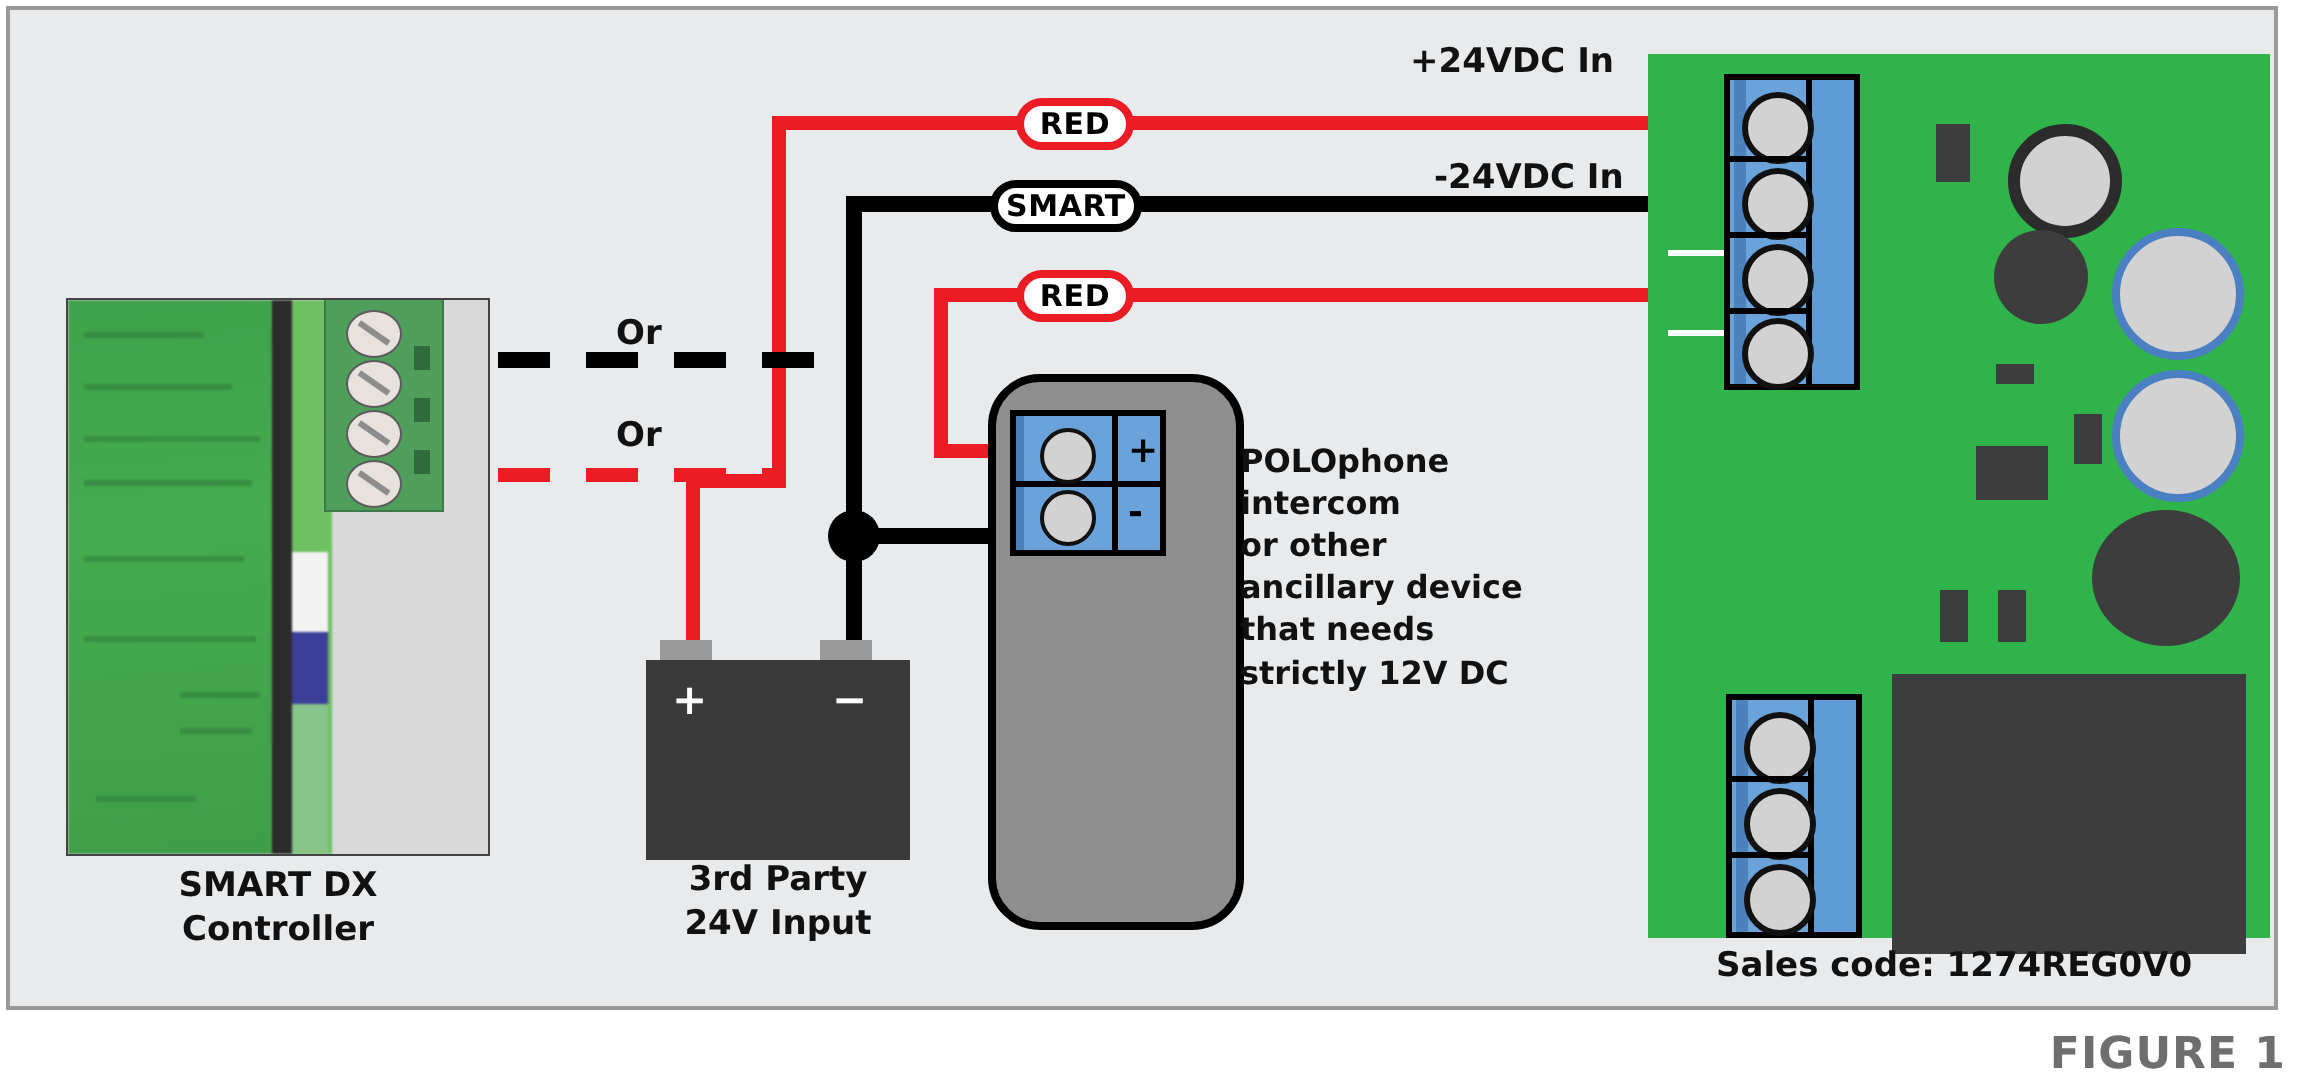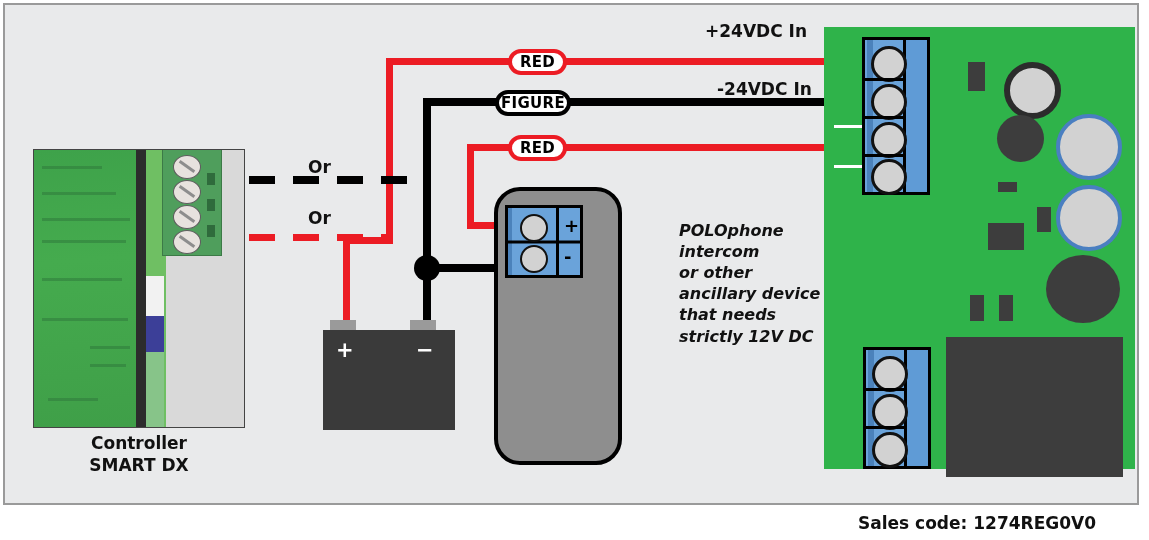--- a/index.html
+++ b/index.html
@@ -119,21 +119,21 @@
     <div class="wire-v" style="left:462px;top:139px;height:85px;"></div>
     <div class="wire-h" style="left:462px;top:217px;width:52px;"></div>
 
     <div class="dash-blk" style="left:200px;top:171px;width:219px;"></div>
     <div class="dash-red" style="left:200px;top:229px;width:182px;"></div>
 
     <div class="lbl" style="left:303px;top:152px;">Or</div>
     <div class="lbl" style="left:303px;top:203px;">Or</div>
 
     <div class="pill red" style="left:503px;top:44px;width:59px;height:26px;">RED</div>
-    <div class="pill black" style="left:490px;top:85px;width:76px;height:26px;">FIGURE</div>
+    <div class="pill black" style="left:490px;top:85px;width:76px;height:26px;">SMART</div>
     <div class="pill red" style="left:503px;top:130px;width:59px;height:26px;">RED</div>
 
     <div class="lbl" style="left:700px;top:16px;">+24VDC In</div>
     <div class="lbl" style="left:712px;top:74px;">-24VDC In</div>
 
     <div class="dx">
       <div class="dx-blur">
         <div class="dx-green"></div>
         <div class="dx-trace" style="left:8px;top:16px;width:60px;"></div>
         <div class="dx-trace" style="left:8px;top:42px;width:74px;"></div>
@@ -154,41 +154,45 @@
         <div class="dx-screw" style="top:8px;"></div>
         <div class="dx-screw" style="top:33px;"></div>
         <div class="dx-screw" style="top:58px;"></div>
         <div class="dx-screw" style="top:83px;"></div>
         <div class="dx-tab" style="top:26px;"></div>
         <div class="dx-tab" style="top:52px;"></div>
         <div class="dx-tab" style="top:78px;"></div>
       </div>
     </div>
     <div class="cap" style="left:28px;top:428px;width:212px;">
+      <div>SMART DX</div>
       <div>Controller</div>
-      <div>SMART DX</div>
     </div>
 
     <div class="bat-cap" style="left:325px;"></div>
     <div class="bat-cap" style="left:405px;"></div>
     <div class="bat"></div>
     <div class="bat-sym" style="left:331px;top:333px;">+</div>
     <div class="bat-sym" style="left:411px;top:333px;">−</div>
+    <div class="cap" style="left:300px;top:425px;width:168px;">
+      <div>3rd Party</div>
+      <div>24V Input</div>
+    </div>
 
     <div class="icom"></div>
     <div class="icom-term">
       <div class="left"></div>
       <div class="vdiv"></div>
       <div class="divider"></div>
       <div class="icom-hole" style="top:6px;"></div>
       <div class="icom-hole" style="top:37px;"></div>
       <div class="icom-sign" style="top:7px;">+</div>
       <div class="icom-sign" style="top:38px;">-</div>
     </div>
-    <div class="blocktext" style="left:674px;top:215px;font-style:italic;">POLOphone
+    <div class="blocktext" style="left:615px;top:215px;">POLOphone
 intercom
 or other
 ancillary device
 that needs
 strictly 12V DC</div>
 
     <div class="pcb">
 
       <div class="pcb-term" style="left:38px;top:10px;width:68px;height:158px;">
         <div class="inner-left"></div>
@@ -223,17 +227,18 @@
         <div class="inner-left"></div>
         <div class="rail"></div>
         <div class="pcb-hole" style="left:6px;top:6px;"></div>
         <div class="pcb-hole" style="left:6px;top:44px;"></div>
         <div class="pcb-hole" style="left:6px;top:82px;"></div>
         <div class="pcb-sep" style="left:0;top:38px;width:41px;"></div>
         <div class="pcb-sep" style="left:0;top:76px;width:41px;"></div>
       </div>
     </div>
 
-    <div class="lbl" style="left:853px;top:468px;margin-top:40px;">Sales code: 1274REG0V0</div>
+    <div class="lbl" style="left:853px;top:468px;">Sales code: 1274REG0V0</div>
 
   </div>
 
+  <div class="figure-label">FIGURE 1</div>
 </div>
 
 </body></html>

